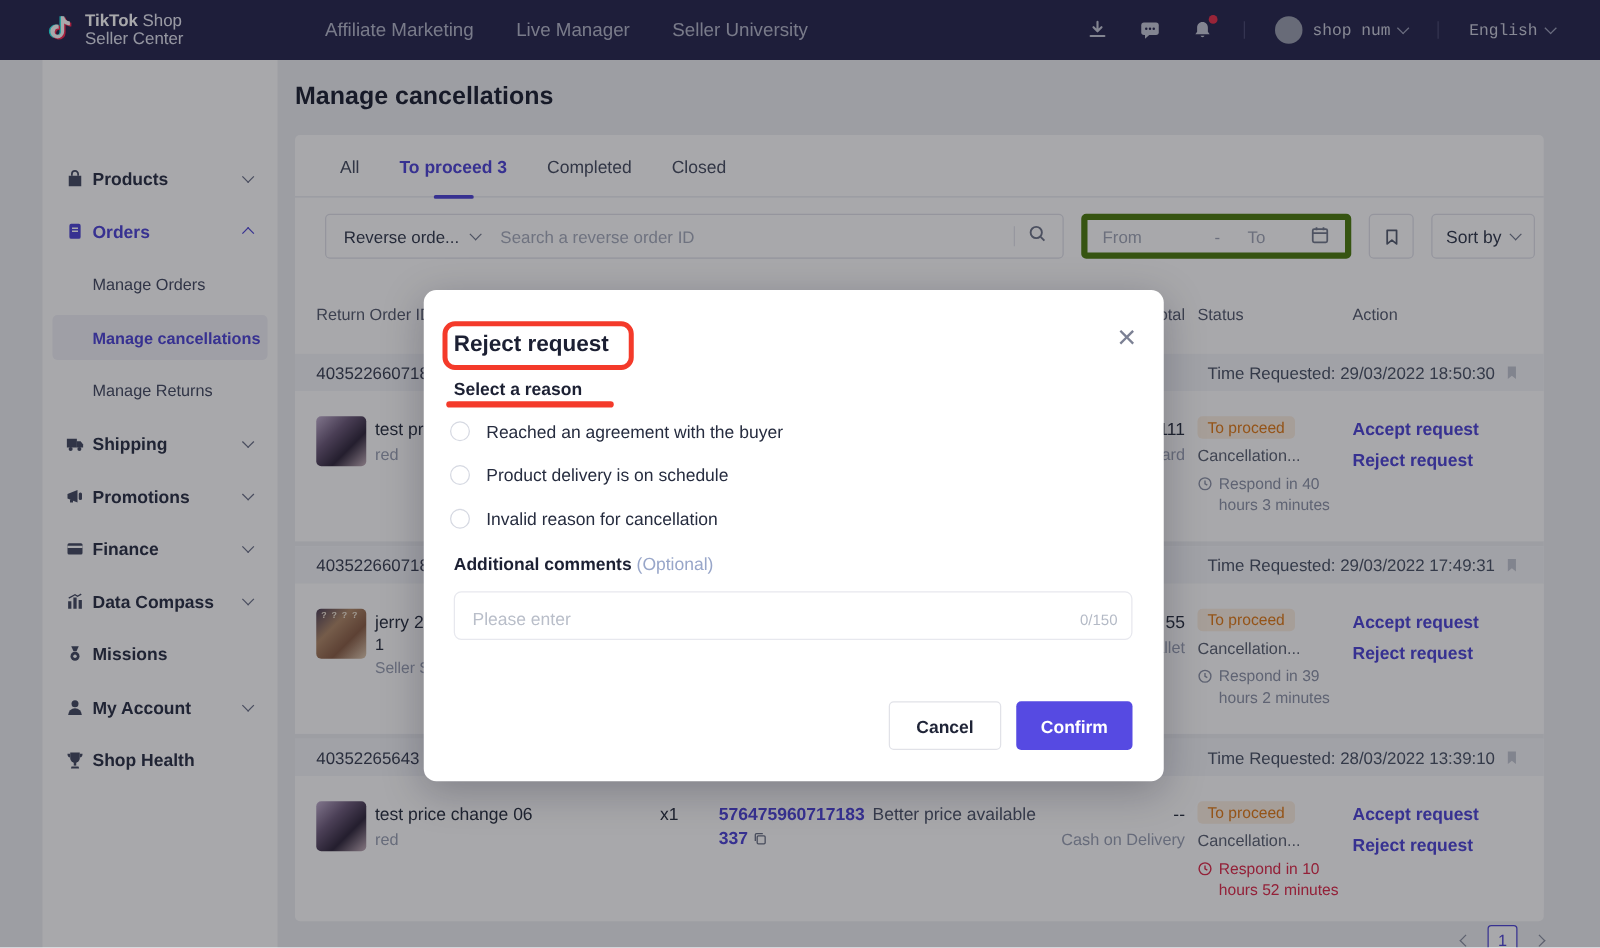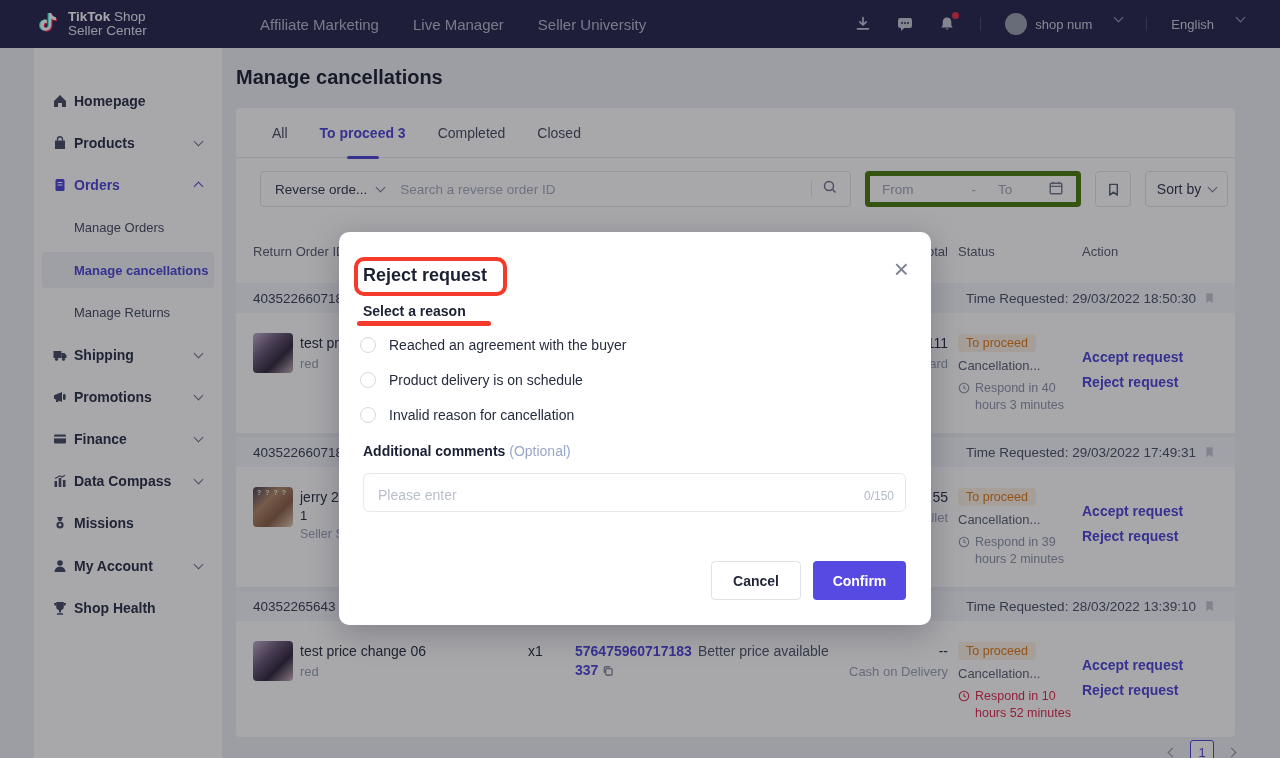--- a/index.html
+++ b/index.html
@@ -14,21 +14,21 @@
   .logo-text .b{font-weight:800;} .logo-text .l{font-weight:300;color:#e9eaf4;}
   .logo-text .sc{color:#e2e4f0;font-weight:400;}
   .topnav{position:absolute;left:260px;top:0;height:48px;display:flex;align-items:center;gap:34px;}
   .topnav span{color:#b6b9cb;font-size:15px;font-weight:500;white-space:nowrap;}
   .topicons{position:absolute;right:0;top:0;height:48px;display:flex;align-items:center;}
   .tico{position:relative;width:18px;height:18px;margin-right:24px;}
   .tico svg{display:block;}
   .reddot{position:absolute;right:-3px;top:-3px;width:7px;height:7px;border-radius:50%;background:#e8314b;}
   .vsep{width:1px;height:14px;background:#4a4a72;margin-right:24px;}
   .avatar{width:22px;height:22px;border-radius:50%;background:#9ba0b0;margin-right:8px;}
-  .acct{display:flex;align-items:flex-start;gap:23px;color:#ccCEdc;color:#ccced d;}
+  .acct{display:flex;align-items:center;gap:7px;color:#ccCEdc;color:#ccced d;font-family:Liberation Mono, monospace;}
   .acct-label{color:#cbcedb;font-size:13px;}
   .chv{display:inline-block;width:7px;height:7px;border-right:1.6px solid currentColor;border-bottom:1.6px solid currentColor;transform:rotate(45deg);margin-top:-3px;}
   .chv.up{transform:rotate(-135deg);margin-top:3px;}
   .chv.lt{transform:rotate(135deg);margin-top:0;}
   .chv.rt{transform:rotate(-45deg);margin-top:0;}
   .hdr-chv{color:#9fa3bb;}
 
   
   .sidebar{position:absolute;left:34px;top:48px;width:188px;height:710px;background:#ffffff;z-index:1;}
   .snav{position:absolute;left:0;height:24px;display:flex;align-items:center;width:188px;}
@@ -84,21 +84,21 @@
   .copyico{display:inline-block;vertical-align:-2px;margin-left:4px;color:#6a7185;}
   .reason{position:absolute;left:462px;top:22px;width:150px;font-size:14px;color:#4f576b;}
   .total{position:absolute;right:287px;top:22px;font-size:14px;color:#2a3140;text-align:right;}
   .payment{position:absolute;right:287px;top:43px;font-size:13px;color:#9aa1b4;text-align:right;white-space:nowrap;}
   .stcol{position:absolute;left:722px;top:20px;width:122px;}
   .badge{display:inline-block;background:#fcefe1;color:#e07c1a;font-size:12.5px;padding:2px 8px;border-radius:4px;}
   .stext{margin-top:6px;font-size:13px;color:#5d6475;}
   .cd{margin-top:7px;font-size:12.5px;color:#8d94a8;line-height:17px;display:flex;gap:5px;}
   .cd .clk{flex:0 0 12px;margin-top:2px;color:#8d94a8;}
   .cd.urgent{color:#df2c4c;} .cd.urgent .clk{color:#df2c4c;}
-  .acts{position:absolute;left:846px;top:36px;display:flex;flex-direction:column;gap:9px;}
+  .acts{position:absolute;left:846px;top:22px;display:flex;flex-direction:column;gap:9px;}
   .alink{font-size:14px;font-weight:700;color:#4f46d6;white-space:nowrap;}
 
   .pager{position:absolute;top:740px;right:45px;display:flex;align-items:center;gap:14px;z-index:1;}
   .pgchv{color:#8a8fa0;}
   .pgbox{width:24px;height:24px;border:1px solid #4f46d6;border-radius:3px;color:#4f46d6;font-size:13px;display:flex;align-items:center;justify-content:center;background:#fff;}
 
   
   .overlay{position:absolute;inset:0;background:rgba(13,14,23,0.36);z-index:50;}
   .modal{position:absolute;left:339px;top:232px;width:592px;height:393px;background:#fff;border-radius:10px;box-shadow:0 8px 32px rgba(10,12,30,0.25);z-index:60;}
   .m-title{position:absolute;left:24px;top:33px;font-size:18px;font-weight:700;color:#1c2033;}
@@ -173,26 +173,20 @@
       </span>
       <span class="vsep" data-interactable="false"></span>
       <span class="acct" data-interactable="true" style="margin-right:36px;">
         <span class="acct-label" data-interactable="false">English</span>
         <span class="chv hdr-chv" data-interactable="false"></span>
       </span>
     </div>
   </div>
 
   <div class="sidebar" data-interactable="false">
-    <div class="snav" style="top:41px;" data-interactable="true">
-      <span class="sico" data-interactable="false"><svg width="16" height="16" viewBox="0 0 16 16" fill="currentColor">
-            <path d="M2 8 8 2l6 6v6h-4v-4H6v4H2z"></path>
-          </svg></span>
-      <span class="slabel" data-interactable="false">Homepage</span>
-    </div>
     <div class="snav" style="top:83px;" data-interactable="true">
       <span class="sico" data-interactable="false"><svg width="16" height="16" viewBox="0 0 16 16">
             <path fill="currentColor" d="M3 5.5h10V14H3z"></path>
             <path fill="none" stroke="currentColor" stroke-width="1.4" d="M5.5 5.5V4.2a2.5 2.5 0 0 1 5 0v1.3"></path>
           </svg></span>
       <span class="slabel" data-interactable="false">Products</span>
       <span class="schv chv" data-interactable="false"></span>
     </div>
     <div class="snav indigo" style="top:125px;" data-interactable="true">
       <span class="sico" data-interactable="false"><svg width="16" height="16" viewBox="0 0 16 16">

